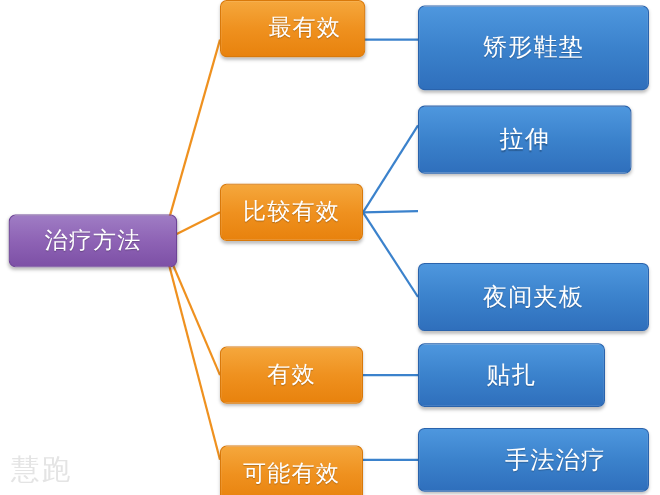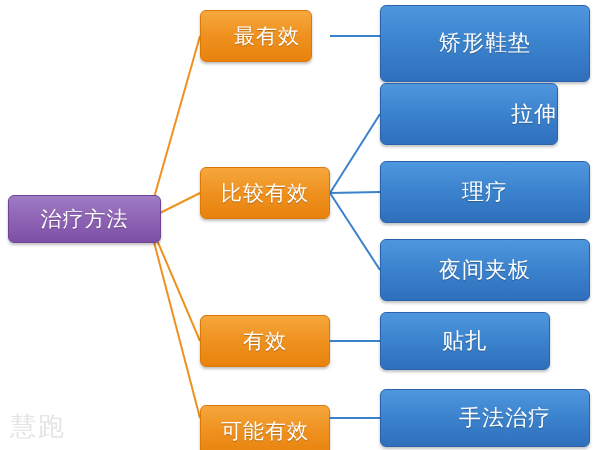--- a/index.html
+++ b/index.html
@@ -86,47 +86,44 @@
     <path d="M330 193 L380 192" stroke="#3b82cc" stroke-width="2" fill="none"></path>
     <path d="M330 193 L380 270" stroke="#3b82cc" stroke-width="2" fill="none"></path>
     <path d="M330 341 L380 341" stroke="#3b82cc" stroke-width="2" fill="none"></path>
     <path d="M330 418 L380 418" stroke="#3b82cc" stroke-width="2" fill="none"></path>
   </svg>
 
   <div class="node root" style="left:8px; top:195px; width:153px; height:48px;">
     <span>治疗方法</span>
   </div>
 
-  <div class="node level2" style="left:200px; top:10px; width:112px; height:52px;padding-left:22px;">
+  <div class="node level2" style="left:200px; top:0; width:132px; height:52px;padding-left:22px;">
     <span>最有效</span>
   </div>
 
   <div class="node level2" style="left:200px; top:167px; width:130px; height:52px;">
     <span>比较有效</span>
   </div>
 
   <div class="node level2" style="left:200px; top:315px; width:130px; height:52px;">
     <span>有效</span>
   </div>
 
   <div class="node level2" style="left:200px; top:405px; width:130px; height:52px;">
     <span>可能有效</span>
   </div>
 
   <div class="node level3" style="left:380px; top:5px; width:210px; height:77px;">
     <span>矫形鞋垫</span>
   </div>
 
-  <div class="node level3" style="left:380px; top:83px; width:178px; height:62px;justify-content:flex-end;">
+  <div class="node level3" style="left:380px; top:96px; width:194px; height:62px;">
     <span>拉伸</span>
   </div>
 
-  <div class="node level3" style="left:380px; top:161px; width:210px; height:62px;">
-    <span>理疗</span>
-  </div>
 
   <div class="node level3" style="left:380px; top:239px; width:210px; height:62px;align-items:center;">
     <span>夜间夹板</span>
   </div>
 
   <div class="node level3" style="left:380px; top:312px; width:170px; height:58px;">
     <span>贴扎</span>
   </div>
 
   <div class="node level3" style="left:380px; top:389px; width:210px; height:58px;padding-left:40px;">

